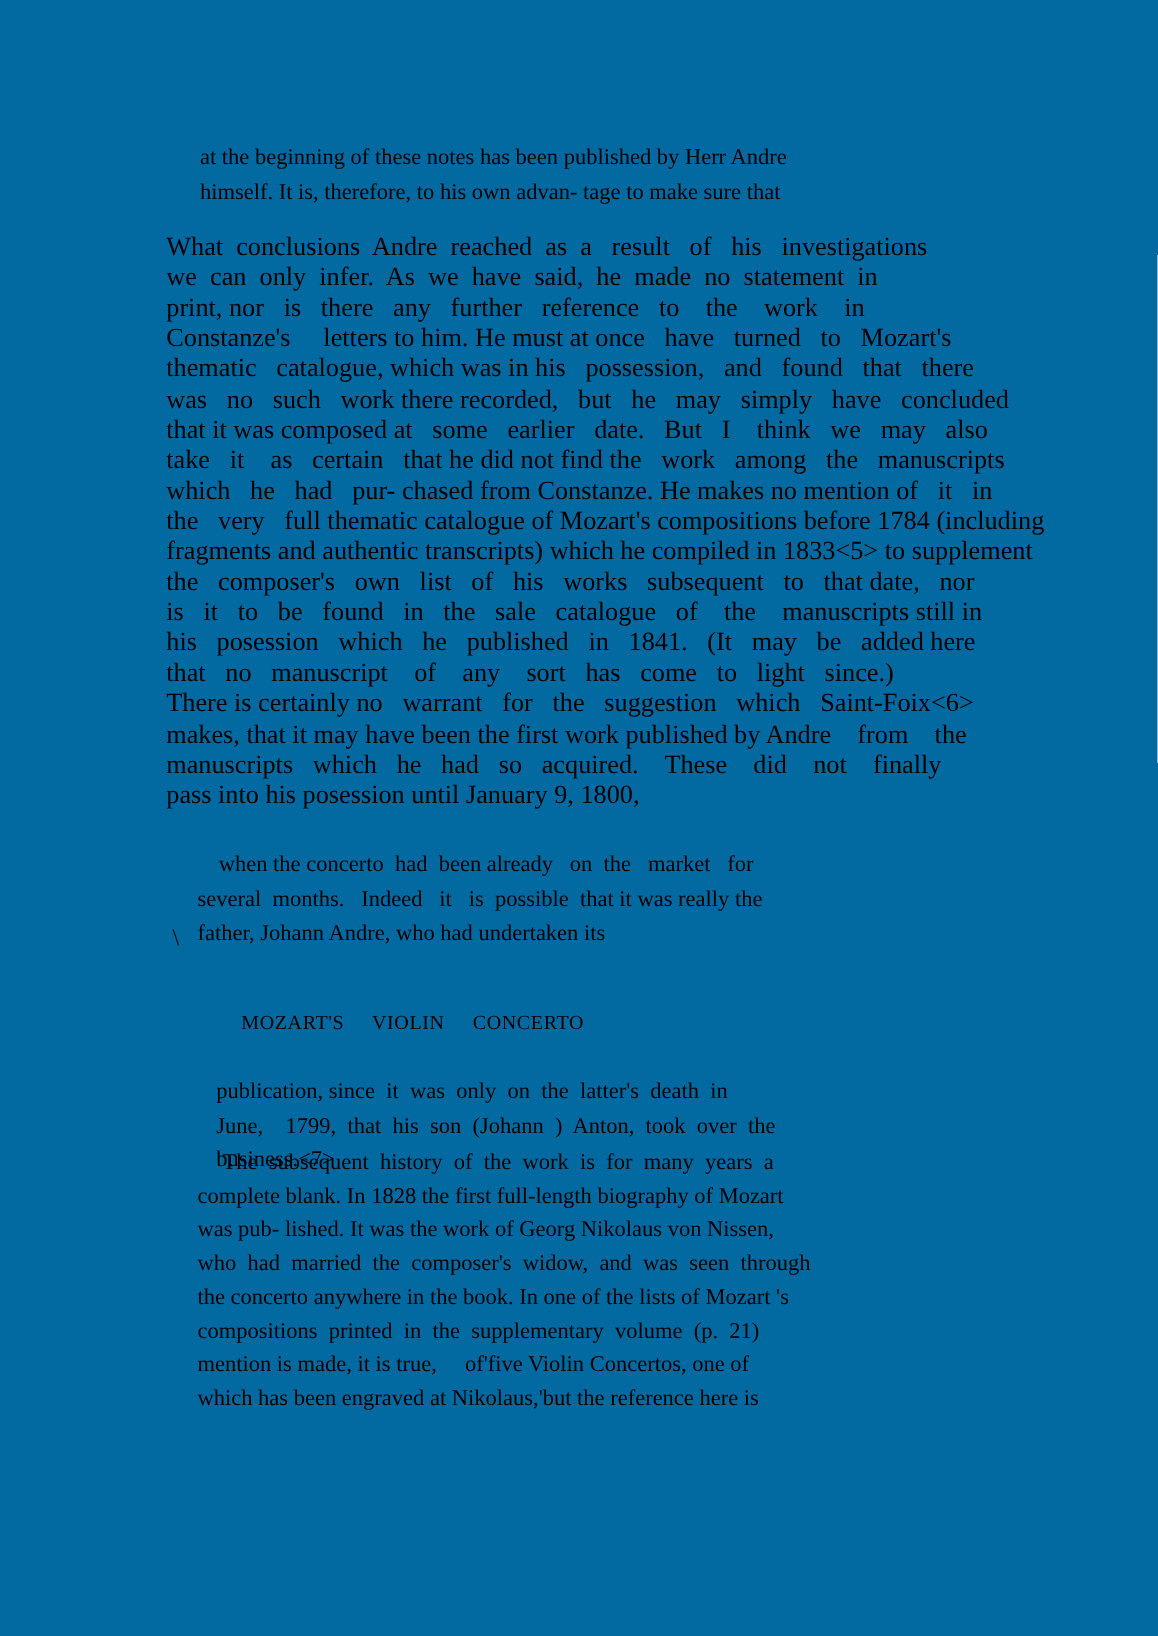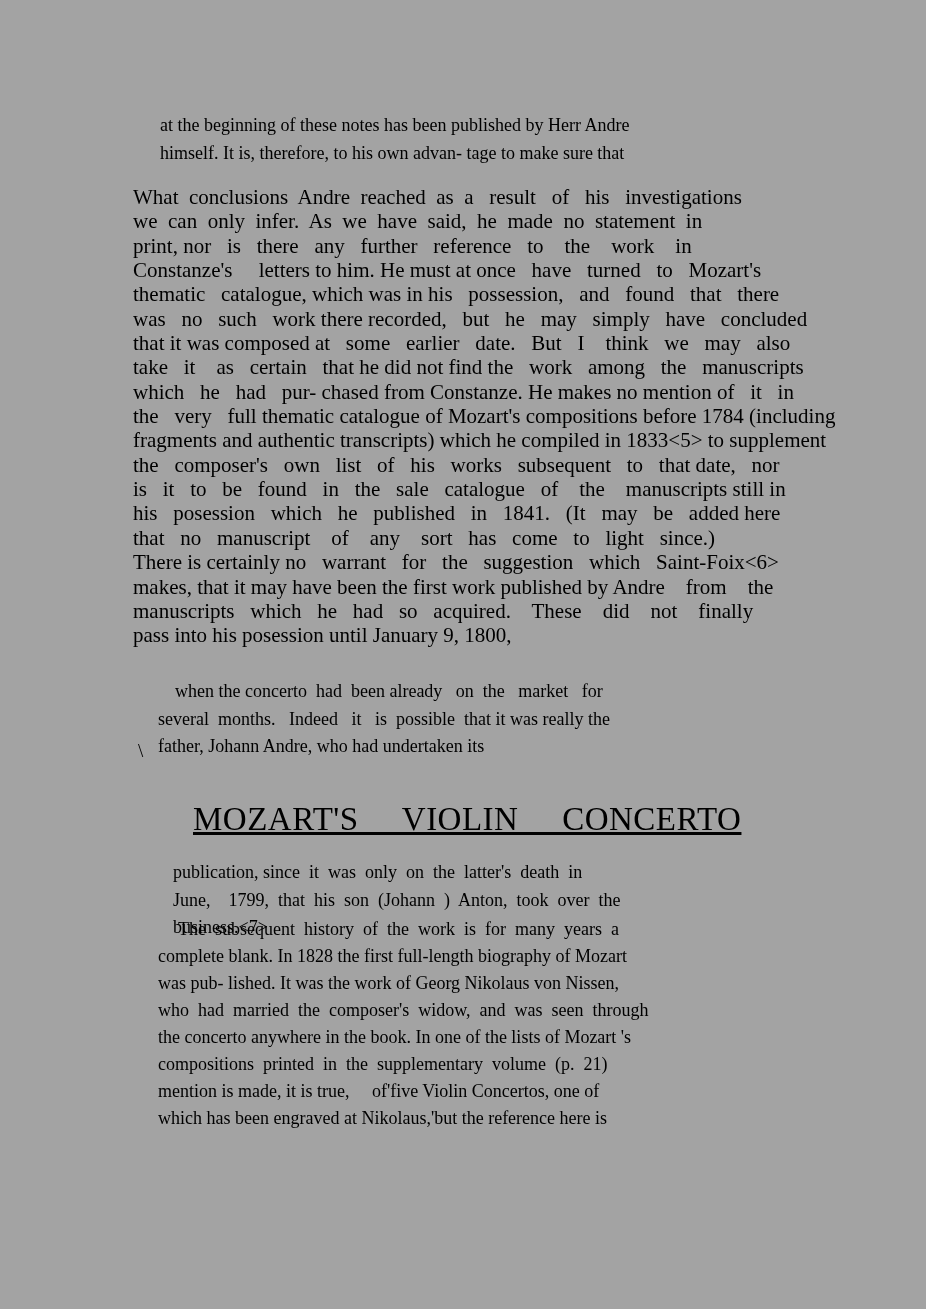--- a/index.html
+++ b/index.html
@@ -4,21 +4,21 @@
 <style>
   html, body {
     margin: 0;
     padding: 0;
     background: #ffffff;
   }
   .page {
     position: relative;
     width: 926px;
     height: 1309px;
-    background: #a3a3a3;
+    background: #0369a1;
     color: #000000;
     font-family: "Liberation Serif", serif;
     overflow: hidden;
   }
   .blk { position: absolute; }
   .blk .line { white-space: pre; }
 
   
   .b0 { left: 160px; top: 112px; font-size: 18px; line-height: 27.5px; }
 
@@ -26,22 +26,22 @@
   .b1 { left: 133px; top: 185px; font-size: 21px; line-height: 24.35px; }
 
   
   .b2 { left: 158px; top: 659px; font-size: 18px; line-height: 27.5px; }
   .b2 .line:first-child { padding-left: 17px; margin-top: 19px; }
 
   
   .b3 { left: 138px; top: 737px; font-size: 19px; line-height: 27px; }
 
   
-  .b4 { left: 193px; top: 802px; font-size: 33px; line-height: 34px;
-        font-weight: normal; margin: 0; letter-spacing: 0.5px; text-decoration: underline; }
+  .b4 { left: 193px; top: 802px; font-size: 16px; line-height: 34px;
+        font-weight: normal; margin: 0; letter-spacing: 0.5px; }
 
   
   .b5 { left: 158px; top: 859px; font-size: 18px; line-height: 27.5px; margin-left: 15px; }
 
   
   .b6 { left: 158px; top: 916px; font-size: 18px; line-height: 27px; }
   .b6 .line:first-child { padding-left: 20px; }
 </style>
 </head>
 <body>

